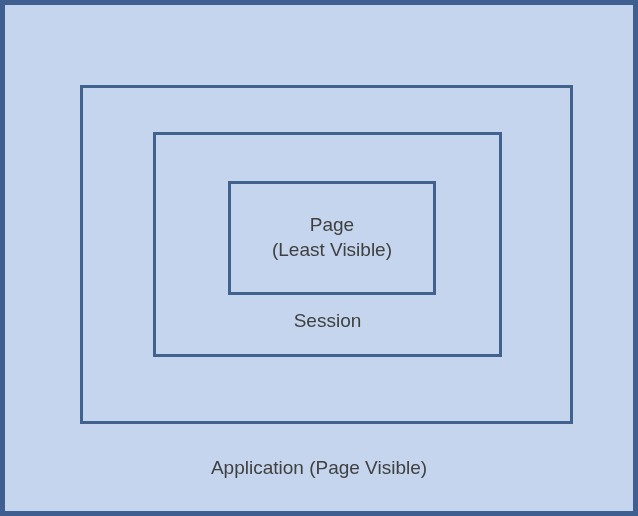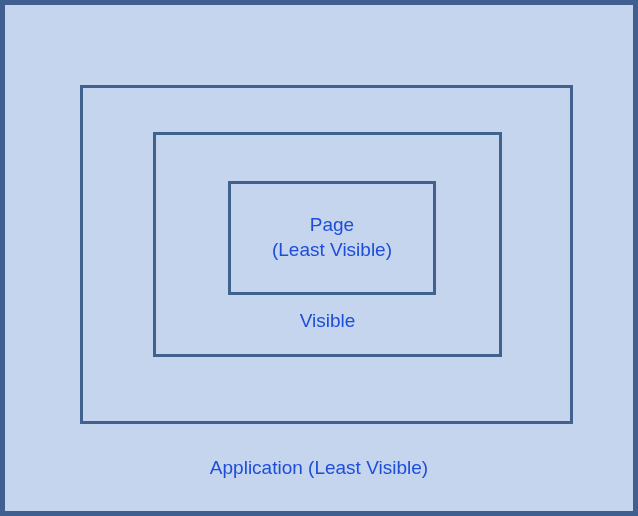--- a/index.html
+++ b/index.html
@@ -42,21 +42,21 @@
     left: 72px;
     top: 46px;
     width: 208px;
     height: 114px;
   }
   .label {
     position: absolute;
     left: 0;
     right: 0;
     text-align: center;
-    color: #1d4ed8;
+    color: #404040;
     font-size: 20px;
     line-height: 25px;
     letter-spacing: 0px;
     white-space: pre-line;
     pointer-events: none;
   }
   
   #label-page {
     top: 28px;
     font-size: 19px;
@@ -76,28 +76,28 @@
   #label-application {
     top: 450px;
     font-size: 19px;
   }
 </style>
 </head>
 <body>
 
 <div id="canvas">
 
-  <div class="label" id="label-application">Application (Least Visible)</div>
+  <div class="label" id="label-application">Application (Page Visible)</div>
 
   <div class="nest-box" id="box-session">
 
 
     <div class="nest-box" id="box-request">
 
-      <div class="label" id="label-request">Visible</div>
+      <div class="label" id="label-request">Session</div>
 
       <div class="nest-box" id="box-page">
 
         <div class="label" id="label-page">Page
 (Least Visible)</div>
 
       </div>
     </div>
   </div>
 </div>

